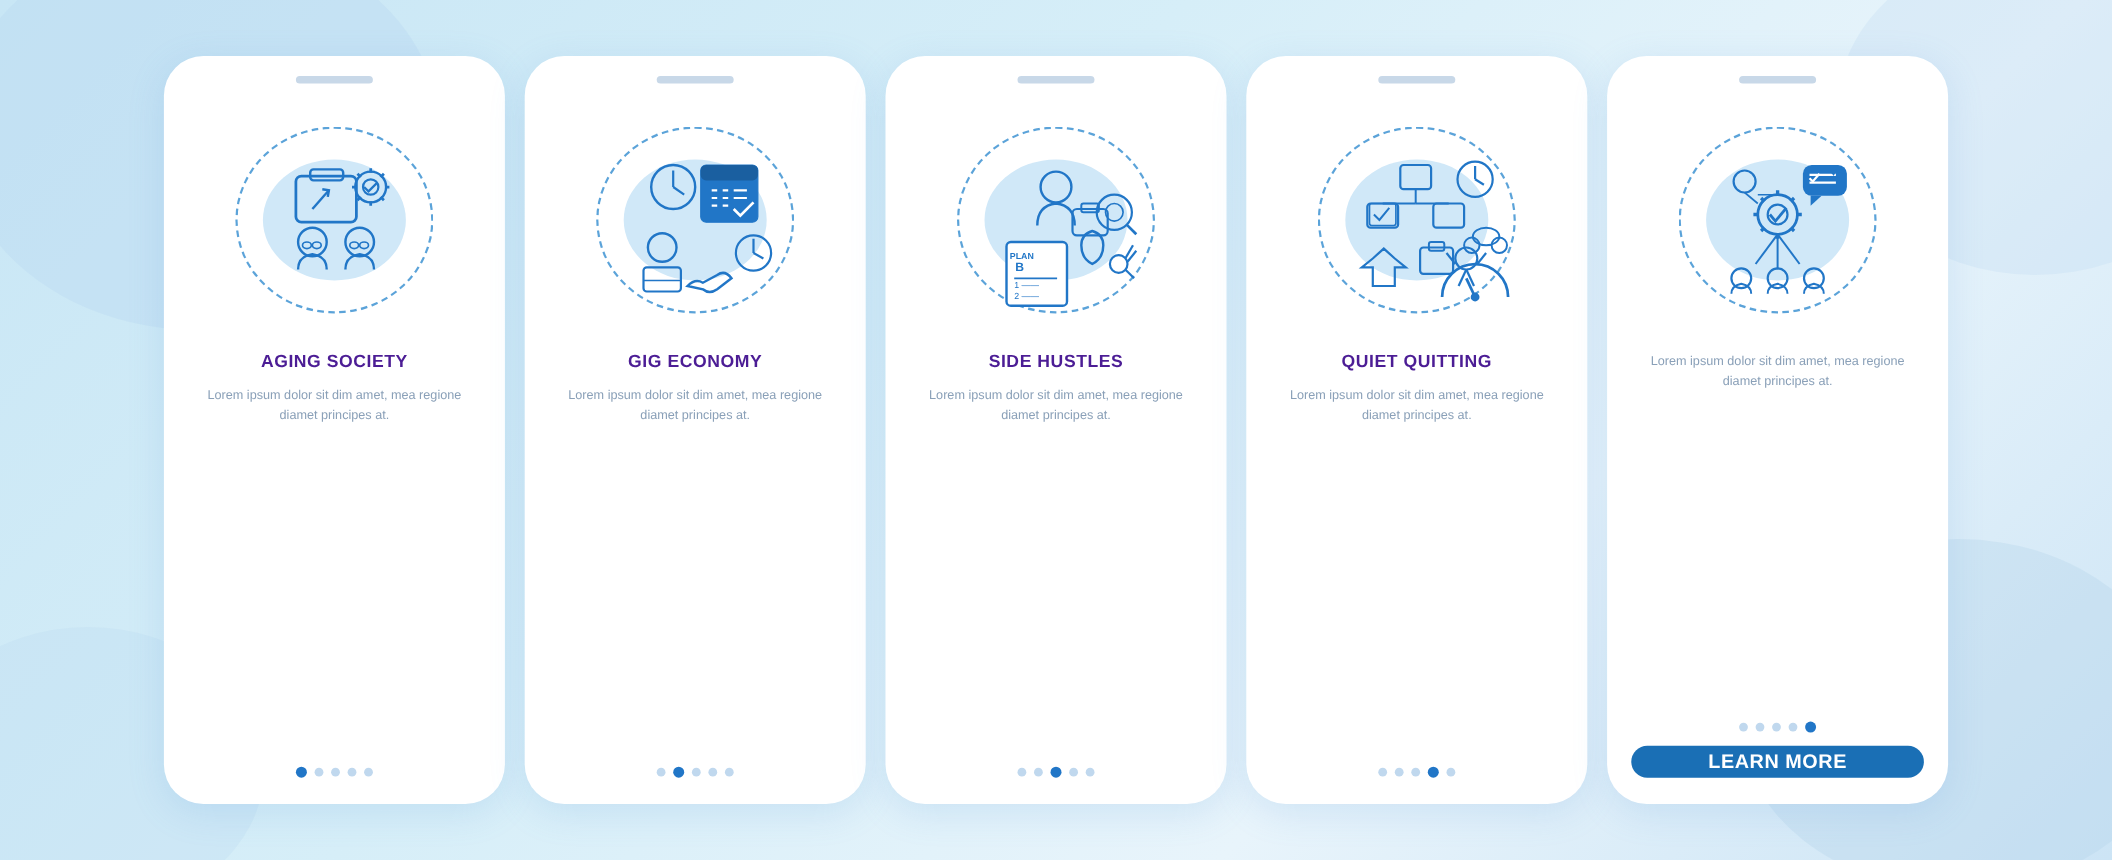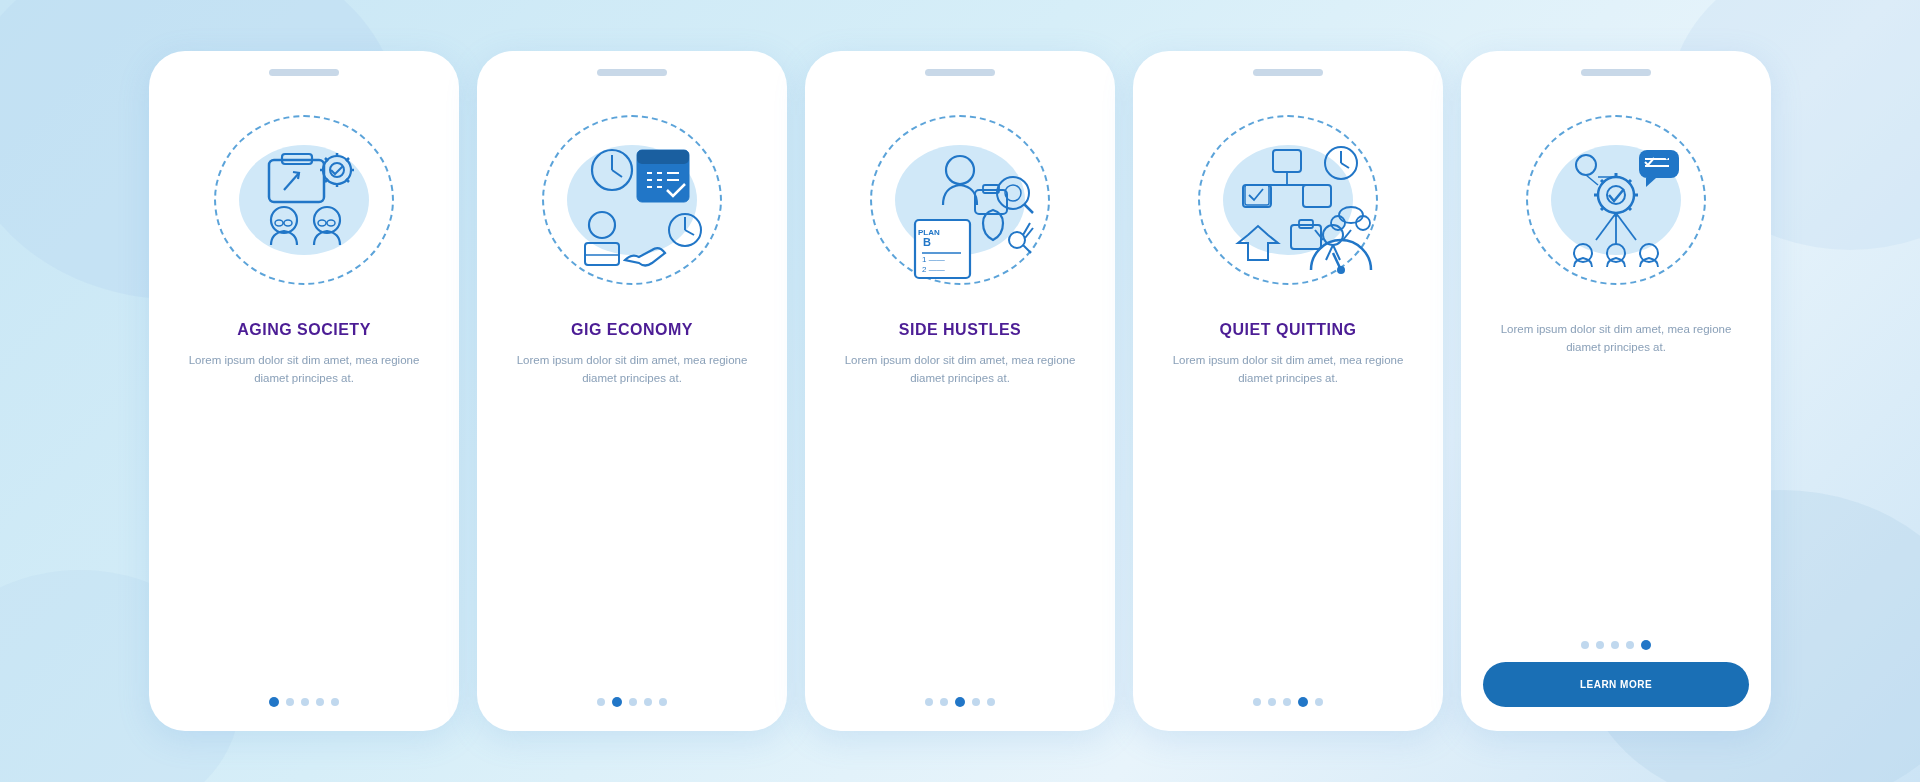--- a/index.html
+++ b/index.html
@@ -134,22 +134,22 @@
       background: #2176c7;
       width: 10px;
       height: 10px;
     }
 
     .learn-more-btn {
       background: #1a6fb5;
       color: #fff;
       border: none;
       border-radius: 28px;
-      padding: 17px 38px;
-      font-size: 10px;
+      padding: 4px 38px;
+      font-size: 18px;
       font-weight: 700;
       letter-spacing: 0.5px;
       cursor: pointer;
       margin-top: 12px;
       width: 100%;
     }
 
     
     .card5 .dot.active {
       background: #2176c7;

